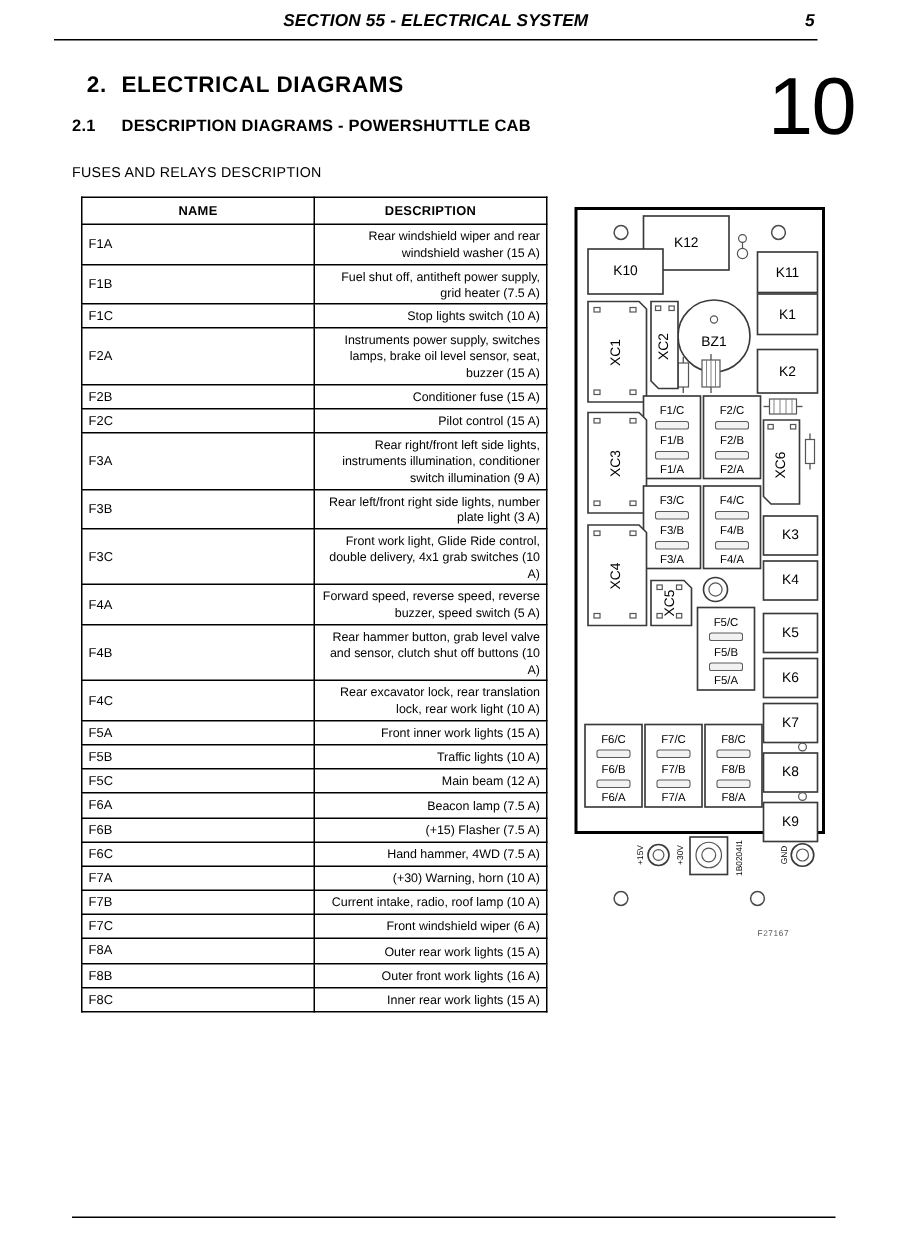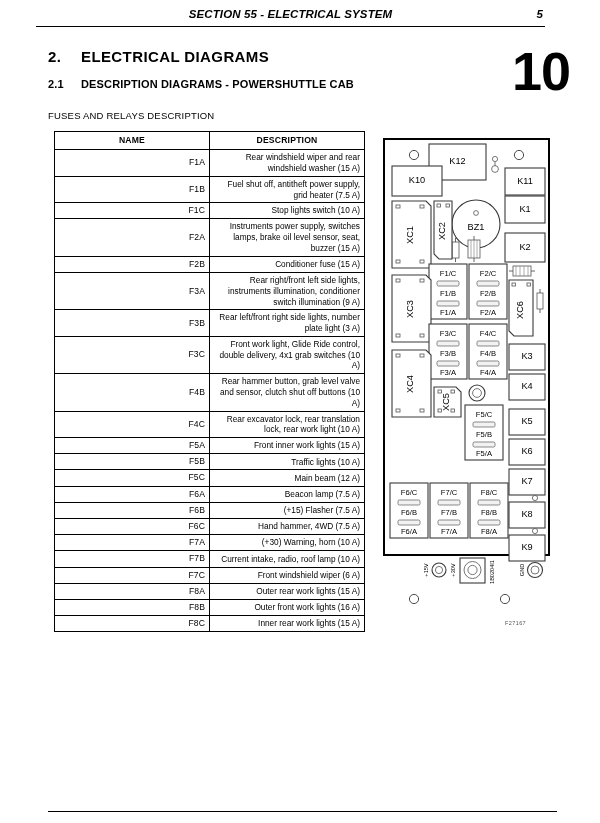--- a/index.html
+++ b/index.html
@@ -51,33 +51,34 @@
     height: 0;
     border-top: 1.3px solid #000;
   }
 
   
   #chapter-tab {
     position: absolute;
     right: 30px;
     top: 44px;
     font-size: 54px;
-    font-weight: bold;
+    font-weight: normal;
     letter-spacing: -1px;
     line-height: 1;
   }
 
   
   #section-heading {
     position: absolute;
     left: 48px;
     top: 48px;
     font-size: 15px;
     font-weight: bold;
     letter-spacing: 0.4px;
+    text-align: center;
   }
   #section-heading .num { display: inline-block; width: 33px; }
 
   #subsection-heading {
     position: absolute;
     left: 48px;
     top: 78px;
     font-size: 11px;
     font-weight: bold;
     letter-spacing: 0.15px;
@@ -110,21 +111,21 @@
     vertical-align: middle;
   }
   #fuse-table th {
     font-weight: bold;
     text-align: center;
     font-size: 8.6px;
     padding: 3px 2px;
     letter-spacing: 0.2px;
   }
   #fuse-table td.name-cell {
-    text-align: right;
+    text-align: left;
     width: 52px;
     font-size: 8.6px;
     letter-spacing: 0.1px;
   }
   #fuse-table td.desc-cell {
     text-align: right;
   }
 
   
   #fusebox-figure {
@@ -234,30 +235,38 @@
       </tr>
       <tr>
         <td class="name-cell">F2A</td>
         <td class="desc-cell">Instruments power supply, switches lamps, brake oil level sensor, seat, buzzer (15 A)</td>
       </tr>
       <tr>
         <td class="name-cell">F2B</td>
         <td class="desc-cell">Conditioner fuse (15 A)</td>
       </tr>
       <tr>
+        <td class="name-cell">F2C</td>
+        <td class="desc-cell">Pilot control (15 A)</td>
+      </tr>
+      <tr>
         <td class="name-cell">F3A</td>
         <td class="desc-cell">Rear right/front left side lights, instruments illumination, conditioner switch illumination (9 A)</td>
       </tr>
       <tr>
         <td class="name-cell">F3B</td>
         <td class="desc-cell">Rear left/front right side lights, number plate light (3 A)</td>
       </tr>
       <tr>
         <td class="name-cell">F3C</td>
         <td class="desc-cell">Front work light, Glide Ride control, double delivery, 4x1 grab switches (10 A)</td>
+      </tr>
+      <tr>
+        <td class="name-cell">F4A</td>
+        <td class="desc-cell">Forward speed, reverse speed, reverse buzzer, speed switch (5 A)</td>
       </tr>
       <tr>
         <td class="name-cell">F4B</td>
         <td class="desc-cell">Rear hammer button, grab level valve and sensor, clutch shut off buttons (10 A)</td>
       </tr>
       <tr>
         <td class="name-cell">F4C</td>
         <td class="desc-cell">Rear excavator lock, rear translation lock, rear work light (10 A)</td>
       </tr>
       <tr>

